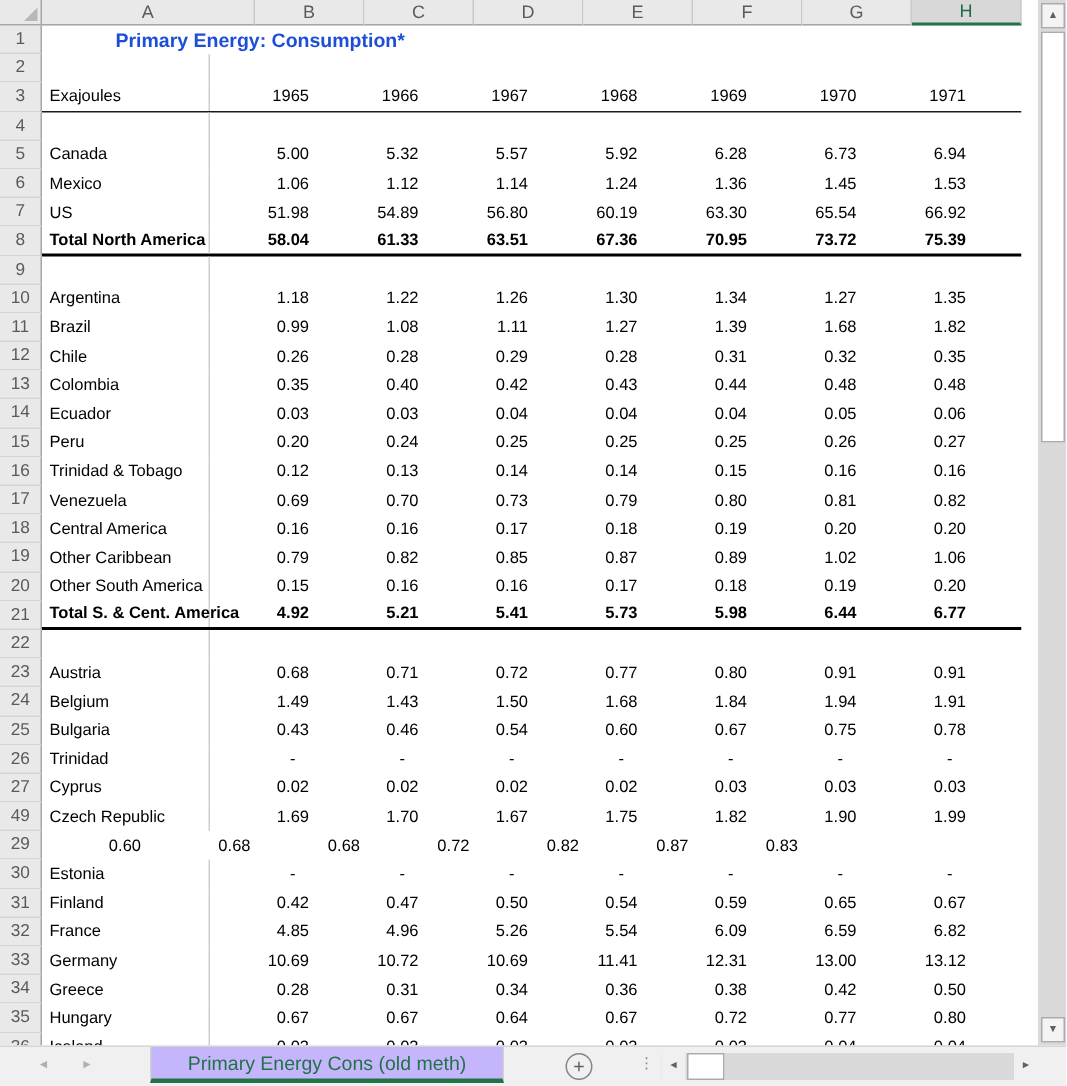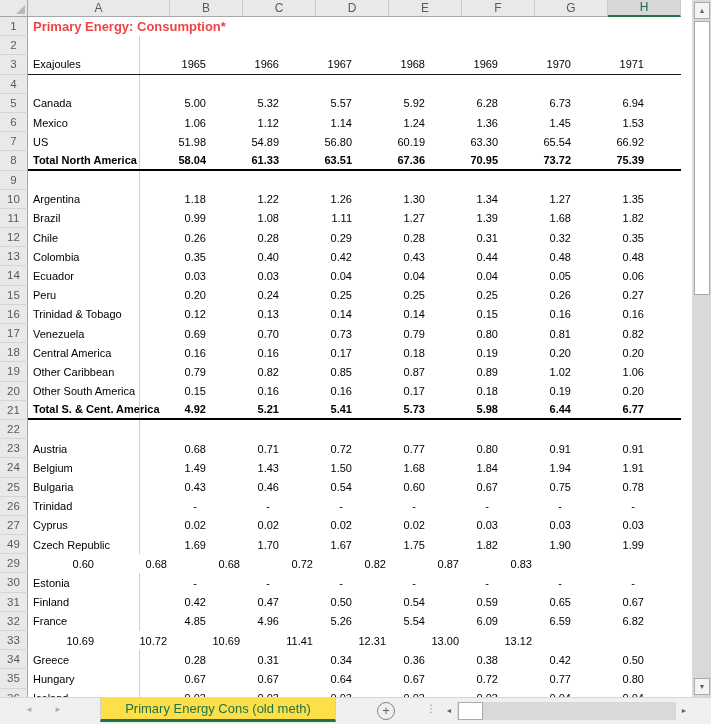--- a/index.html
+++ b/index.html
@@ -39,21 +39,21 @@
         color:#606060;font-size:7px;text-align:center;line-height:15px;}
   .vscroll .up{top:2px;}
   .vscroll .down{bottom:2px;}
   .vthumb{position:absolute;left:1px;top:21px;width:16px;height:274px;background:#FFF;border:1px solid #ABABAB;}
 
   
   .bottombar{position:absolute;left:0;bottom:0;width:711px;height:27px;background:#F0F0F0;
              border-top:1px solid #D6D6D6;z-index:5;}
   .navarr{position:absolute;top:7px;font-size:8px;color:#AFAFAF;}
   .nav-l{left:25px;} .nav-r{left:54px;}
-  .sheettab{position:absolute;left:100px;top:0;width:236px;height:24px;background:#fde047;
+  .sheettab{position:absolute;left:100px;top:0;width:236px;height:24px;background:#c4b5fd;
             border-left:1px solid #D0D0D0;border-right:1px solid #D0D0D0;border-bottom:3px solid #217346;
             color:#217346;font-size:13px;display:flex;align-items:center;justify-content:center;}
   .addsheet{position:absolute;left:377px;top:4px;width:18px;height:18px;border:1px solid #848484;
             border-radius:50%;color:#5F5F5F;font-size:13px;text-align:center;line-height:15px;background:#F0F0F0;}
   .dots{position:absolute;left:426px;top:5px;color:#8A8A8A;font-size:10px;}
   .hscroll{position:absolute;left:441px;top:4px;width:251px;height:18px;background:#D9D9D9;}
   .hbtn{position:absolute;top:0;width:16px;height:18px;background:#F0F0F0;color:#606060;
         font-size:7px;text-align:center;line-height:17px;}
   .hscroll .left{left:0;} .hscroll .right{right:0;}
   .hthumb{position:absolute;left:17px;top:0;width:25px;height:18px;background:#FFF;border:1px solid #ABABAB;}
@@ -73,21 +73,21 @@
       <div class="ch colV">E</div>
       <div class="ch colV">F</div>
       <div class="ch colV">G</div>
       <div class="ch colV sel">H</div>
     </div>
 
   <div class="grid" id="grid">
       <div class="r">
         <div class="rn">1</div>
         <div class="rb title-row">
-          <div class="lab" style="color: #ef4444;">Primary Energy: Consumption*</div>
+          <div class="lab" style="color: #1d4ed8; margin-left: 44px;">Primary Energy: Consumption*</div>
         </div>
       </div>
       <div class="r">
         <div class="rn">2</div>
         <div class="rb">
           <div class="lab"></div>
         </div>
       </div>
       <div class="r">
         <div class="rn">3</div>
@@ -453,20 +453,21 @@
           <div class="v">5.26</div>
           <div class="v">5.54</div>
           <div class="v">6.09</div>
           <div class="v">6.59</div>
           <div class="v">6.82</div>
         </div>
       </div>
       <div class="r">
         <div class="rn">33</div>
         <div class="rb">
+          <div class="lab">Germany</div>
           <div class="v">10.69</div>
           <div class="v">10.72</div>
           <div class="v">10.69</div>
           <div class="v">11.41</div>
           <div class="v">12.31</div>
           <div class="v">13.00</div>
           <div class="v">13.12</div>
         </div>
       </div>
       <div class="r">

